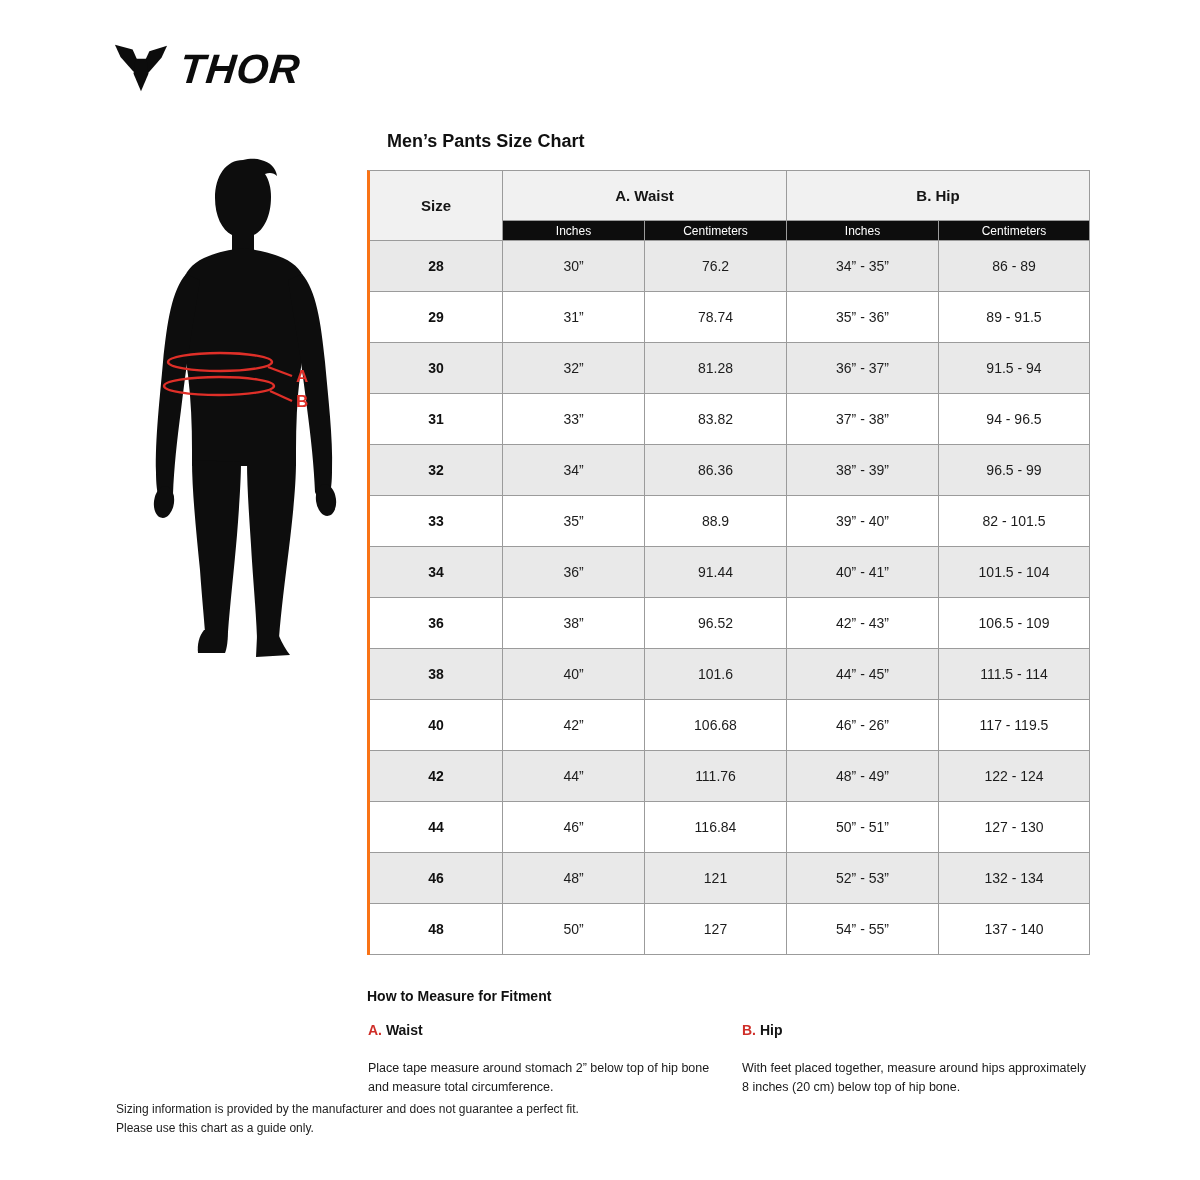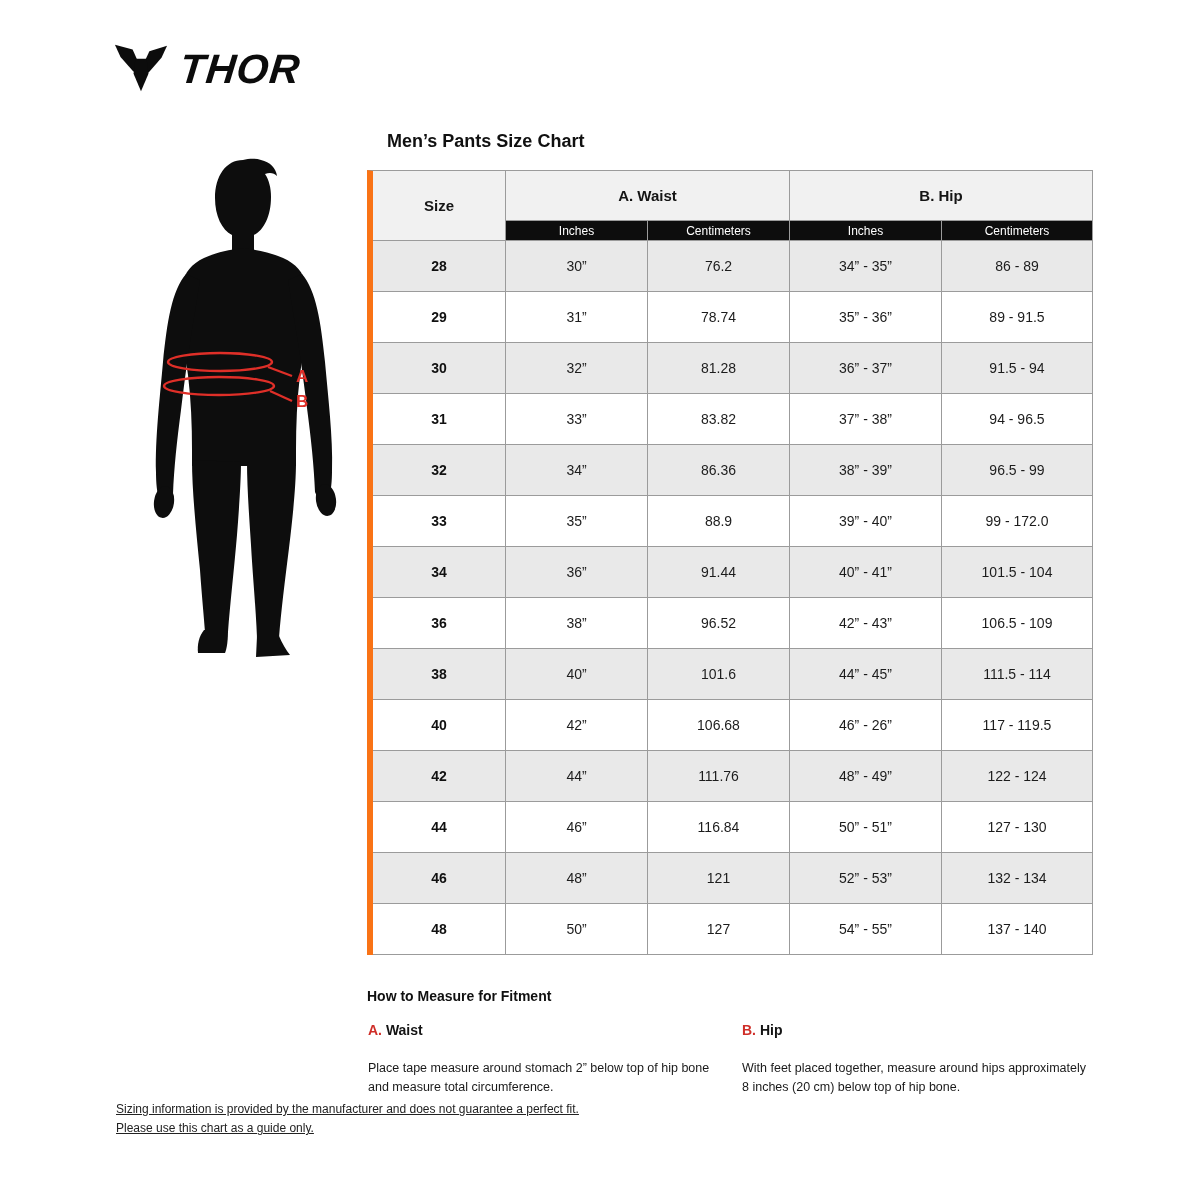--- a/index.html
+++ b/index.html
@@ -17,21 +17,21 @@
   
   .figure{position:absolute;left:140px;top:150px;width:220px;height:510px;}
   
   .chart-title{position:absolute;left:367px;top:131px;font-size:18px;font-weight:bold;color:#101010;margin-left:20px;}
   
   .size-table{
     position:absolute;left:367px;top:170px;
     display:grid;
     grid-template-columns:133px 142px 142px 152px 151px;
     grid-template-rows:50px 20px repeat(14,51px);
-    border-top:1px solid #9b9b9b;border-left:6px solid #f97316;
+    border-top:1px solid #9b9b9b;border-left:3px solid #f97316;
     background:#fff;
   }
   .hcell,.ucell,.cell{
     border-right:1px solid #9b9b9b;border-bottom:1px solid #9b9b9b;
     display:flex;align-items:center;justify-content:center;
     box-sizing:border-box;
   }
   .hcell{background:#f1f1f1;font-weight:bold;font-size:15px;color:#151515;}
   .h-size{grid-column:1;grid-row:1/3;}
   .h-waist{grid-column:2/4;grid-row:1;}
@@ -43,21 +43,21 @@
   .trow.alt .cell{background:#e9e9e9;}
   
   .howto-title{position:absolute;left:367px;top:988px;font-size:14px;font-weight:bold;color:#101010;}
   .measure{position:absolute;top:1022px;width:352px;}
   .measure-a{left:368px;}
   .measure-b{left:742px;}
   .m-head{font-size:14px;font-weight:bold;color:#141414;}
   .m-head .letter{color:#cf2e28;}
   .m-body{margin-top:21px;font-size:12.5px;line-height:1.5;color:#1a1a1a;}
   
-  .footer{position:absolute;left:116px;top:1100px;font-size:12px;line-height:1.6;color:#222;text-decoration:underline;}
+  .footer{position:absolute;left:116px;top:1100px;font-size:12px;line-height:1.6;color:#222;}
 </style>
 </head>
 <body>
 
 <div class="page">
 
   <div class="brand">
     <svg width="54" height="50" viewBox="0 0 58 52" aria-hidden="true">
       <polygon points="1,0 20,5 27,21 21,29 7,13" fill="#0c0c0c"></polygon>
       <polygon points="57,1 38,7 31,22 37,30 51,14" fill="#0c0c0c"></polygon>
@@ -145,21 +145,21 @@
       <div class="cell">34”</div>
       <div class="cell">86.36</div>
       <div class="cell">38” - 39”</div>
       <div class="cell">96.5 - 99</div>
     </div>
     <div class="trow">
       <div class="cell size">33</div>
       <div class="cell">35”</div>
       <div class="cell">88.9</div>
       <div class="cell">39” - 40”</div>
-      <div class="cell">99 - 172.0</div>
+      <div class="cell">82 - 101.5</div>
     </div>
     <div class="trow alt">
       <div class="cell size">34</div>
       <div class="cell">36”</div>
       <div class="cell">91.44</div>
       <div class="cell">40” - 41”</div>
       <div class="cell">101.5 - 104</div>
     </div>
     <div class="trow">
       <div class="cell size">36</div>

